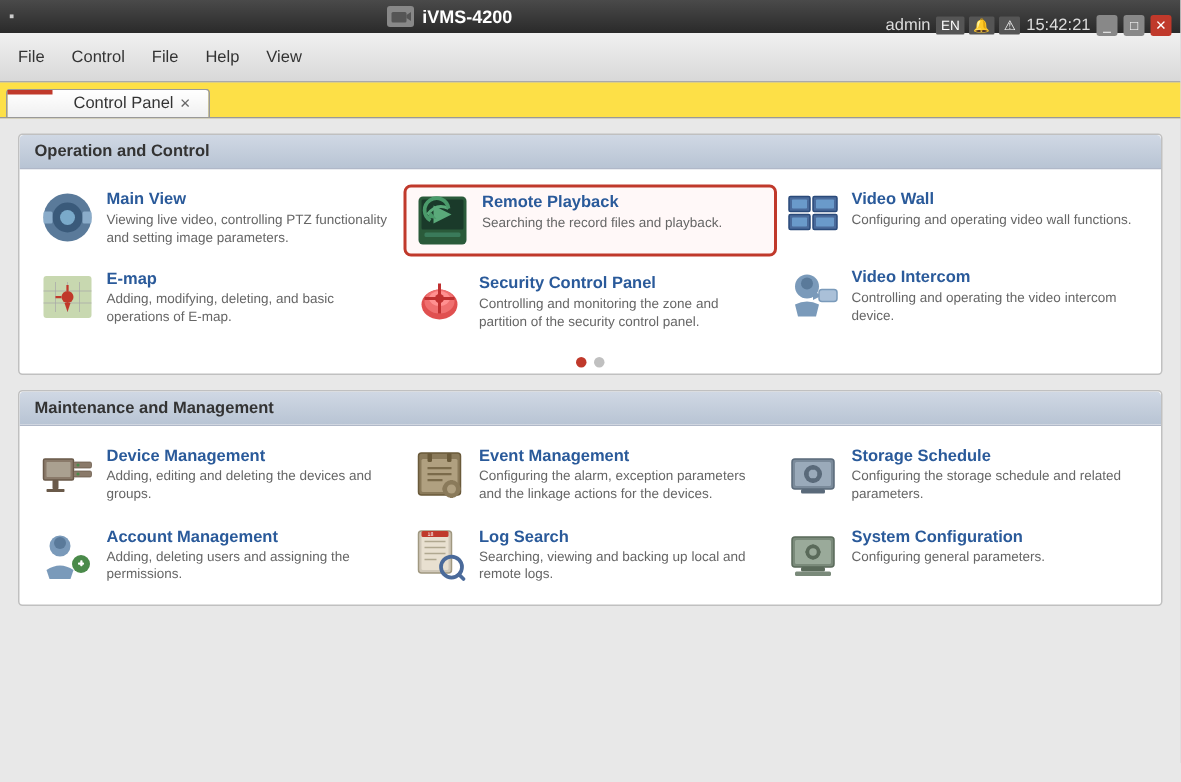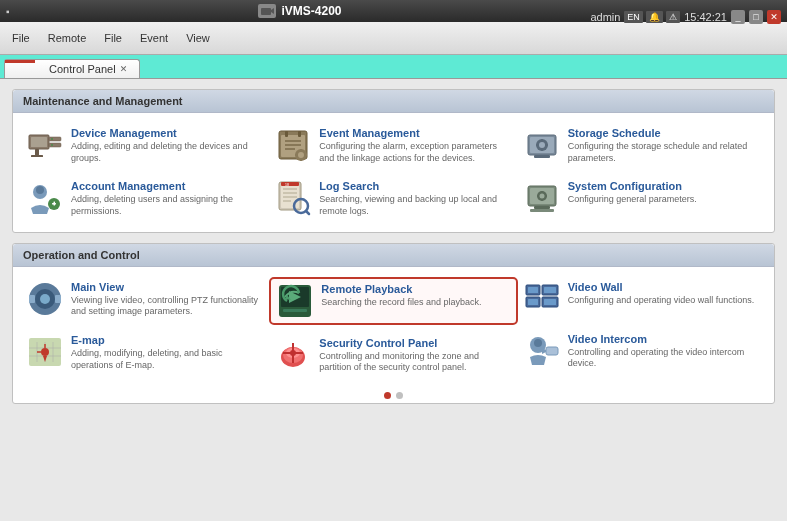--- a/index.html
+++ b/index.html
@@ -80,21 +80,21 @@
     }
     .menu-item {
       padding: 2px 8px;
       font-size: 11px;
       color: #333;
       cursor: pointer;
     }
 
     
     .tab-bar {
-      background: #5eead4;
+      background: #fde047;
       height: 24px;
       display: flex;
       align-items: flex-end;
       padding: 0 4px;
       border-bottom: 1px solid #999;
     }
     .tab {
       background: linear-gradient(to bottom, #e8e8e8, #d0d0d0);
       border: 1px solid #aaa;
       border-bottom: none;
@@ -260,35 +260,164 @@
     </div>
     <span>15:42:21</span>
     <span class="win-btn win-btn-min">_</span>
     <span class="win-btn win-btn-max">□</span>
     <span class="win-btn win-btn-close">✕</span>
   </div>
 </div>
 
 <div class="menu-bar">
   <span class="menu-item">File</span>
-  <span class="menu-item">Remote</span>
+  <span class="menu-item">Control</span>
   <span class="menu-item">File</span>
-  <span class="menu-item">Event</span>
+  <span class="menu-item">Help</span>
   <span class="menu-item">View</span>
 </div>
 
 <div class="tab-bar">
   <div class="tab tab-wrapper active" style="position:relative;">
     <div class="tab-red-bar"></div>
     <span style="margin-left:32px;">Control Panel</span>
     <span class="tab-close">✕</span>
   </div>
 </div>
 
 <div class="main-content">
+
+  <div class="section">
+    <div class="section-header">Operation and Control</div>
+    <div class="section-content">
+
+      <div class="grid-col">
+
+        <div class="grid-item">
+          <div class="item-icon">
+            <svg width="36" height="36" viewBox="0 0 36 36">
+              <circle cx="18" cy="18" r="16" fill="#5a7a9a"></circle>
+              <circle cx="18" cy="18" r="10" fill="#3a5a7a"></circle>
+              <circle cx="18" cy="18" r="5" fill="#7aaaca"></circle>
+              <rect x="2" y="14" width="6" height="8" rx="1" fill="#8aacca"></rect>
+              <rect x="28" y="14" width="6" height="8" rx="1" fill="#8aacca"></rect>
+            </svg>
+          </div>
+          <div class="item-text">
+            <div class="item-title">Main View</div>
+            <div class="item-desc">Viewing live video, controlling PTZ functionality and setting image parameters.</div>
+          </div>
+        </div>
+
+        <div class="grid-item">
+          <div class="item-icon">
+            <svg width="36" height="36" viewBox="0 0 36 36">
+              <rect x="2" y="4" width="32" height="28" rx="2" fill="#c8d8b0"></rect>
+              <path d="M10,8 L10,28" stroke="#aaa" stroke-width="0.5"></path>
+              <path d="M18,8 L18,28" stroke="#aaa" stroke-width="0.5"></path>
+              <path d="M26,8 L26,28" stroke="#aaa" stroke-width="0.5"></path>
+              <path d="M2,14 L34,14" stroke="#aaa" stroke-width="0.5"></path>
+              <path d="M2,22 L34,22" stroke="#aaa" stroke-width="0.5"></path>
+              <circle cx="18" cy="18" r="4" fill="#c0392b"></circle>
+              <path d="M18,10 L18,14" stroke="#c0392b" stroke-width="1.5"></path>
+              <path d="M14,18 L10,18" stroke="#c0392b" stroke-width="1.5"></path>
+              <polygon points="16,22 18,28 20,22" fill="#c0392b"></polygon>
+            </svg>
+          </div>
+          <div class="item-text">
+            <div class="item-title">E-map</div>
+            <div class="item-desc">Adding, modifying, deleting, and basic operations of E-map.</div>
+          </div>
+        </div>
+      </div>
+
+      <div class="grid-col">
+
+        <div class="grid-item highlighted">
+          <div class="item-icon">
+            <svg width="36" height="36" viewBox="0 0 36 36">
+              <rect x="2" y="2" width="32" height="32" rx="3" fill="#2a5a3a"></rect>
+              <rect x="4" y="4" width="28" height="20" rx="1" fill="#1a3a2a"></rect>
+              <rect x="6" y="26" width="24" height="3" rx="1" fill="#3a7a5a"></rect>
+              <polygon points="12,8 12,20 24,14" fill="#5aaa7a"></polygon>
+              <path d="M8,14 Q14,6 22,10" stroke="#5aaa7a" stroke-width="2" fill="none" marker-end="url(#arrow)"></path>
+
+              <path d="M10,18 A8,8 0 1,1 22,10" stroke="#4a9a6a" stroke-width="2.5" fill="none"></path>
+              <polygon points="8,16 10,12 14,17" fill="#4a9a6a"></polygon>
+            </svg>
+          </div>
+          <div class="item-text">
+            <div class="item-title">Remote Playback</div>
+            <div class="item-desc">Searching the record files and playback.</div>
+          </div>
+        </div>
+
+        <div class="grid-item">
+          <div class="item-icon">
+            <svg width="36" height="36" viewBox="0 0 36 36">
+              <ellipse cx="18" cy="20" rx="12" ry="10" fill="#e05050"></ellipse>
+              <ellipse cx="18" cy="18" rx="10" ry="8" fill="#f07070"></ellipse>
+              <ellipse cx="18" cy="16" rx="7" ry="5" fill="#ff9090"></ellipse>
+              <path d="M18,6 L18,26" stroke="#c03030" stroke-width="2"></path>
+              <path d="M8,16 L28,16" stroke="#c03030" stroke-width="2"></path>
+              <circle cx="18" cy="16" r="3" fill="#c03030"></circle>
+            </svg>
+          </div>
+          <div class="item-text">
+            <div class="item-title">Security Control Panel</div>
+            <div class="item-desc">Controlling and monitoring the zone and partition of the security control panel.</div>
+          </div>
+        </div>
+      </div>
+
+      <div class="grid-col">
+
+        <div class="grid-item">
+          <div class="item-icon">
+            <svg width="36" height="36" viewBox="0 0 36 36">
+              <rect x="2" y="4" width="14" height="10" rx="1" fill="#4a6a9a" stroke="#2a4a7a" stroke-width="1"></rect>
+              <rect x="18" y="4" width="16" height="10" rx="1" fill="#4a6a9a" stroke="#2a4a7a" stroke-width="1"></rect>
+              <rect x="2" y="16" width="14" height="10" rx="1" fill="#4a6a9a" stroke="#2a4a7a" stroke-width="1"></rect>
+              <rect x="18" y="16" width="16" height="10" rx="1" fill="#4a6a9a" stroke="#2a4a7a" stroke-width="1"></rect>
+              <rect x="4" y="6" width="10" height="6" rx="0.5" fill="#6a9aca"></rect>
+              <rect x="20" y="6" width="12" height="6" rx="0.5" fill="#6a9aca"></rect>
+              <rect x="4" y="18" width="10" height="6" rx="0.5" fill="#6a9aca"></rect>
+              <rect x="20" y="18" width="12" height="6" rx="0.5" fill="#6a9aca"></rect>
+            </svg>
+          </div>
+          <div class="item-text">
+            <div class="item-title">Video Wall</div>
+            <div class="item-desc">Configuring and operating video wall functions.</div>
+          </div>
+        </div>
+
+        <div class="grid-item">
+          <div class="item-icon">
+            <svg width="36" height="36" viewBox="0 0 36 36">
+              <circle cx="14" cy="12" r="8" fill="#7a9aba"></circle>
+              <circle cx="14" cy="10" r="4" fill="#5a7a9a"></circle>
+              <path d="M6,24 Q14,20 22,24 L20,32 L8,32 Z" fill="#7a9aba"></path>
+              <rect x="22" y="14" width="12" height="8" rx="2" fill="#aac0d8" stroke="#7a9aba" stroke-width="1"></rect>
+              <polygon points="22,17 18,15 18,21 22,19" fill="#7a9aba"></polygon>
+            </svg>
+          </div>
+          <div class="item-text">
+            <div class="item-title">Video Intercom</div>
+            <div class="item-desc">Controlling and operating the video intercom device.</div>
+          </div>
+        </div>
+      </div>
+
+    </div>
+
+    <div class="pagination">
+      <div class="dot active"></div>
+      <div class="dot inactive"></div>
+    </div>
+  </div>
 
   <div class="section">
     <div class="section-header">Maintenance and Management</div>
     <div class="section-content">
 
       <div class="grid-col">
 
         <div class="grid-item">
           <div class="item-icon">
             <svg width="36" height="36" viewBox="0 0 36 36">
@@ -415,142 +544,13 @@
           <div class="item-text">
             <div class="item-title">System Configuration</div>
             <div class="item-desc">Configuring general parameters.</div>
           </div>
         </div>
       </div>
 
     </div>
   </div>
 
-  <div class="section">
-    <div class="section-header">Operation and Control</div>
-    <div class="section-content">
-
-      <div class="grid-col">
-
-        <div class="grid-item">
-          <div class="item-icon">
-            <svg width="36" height="36" viewBox="0 0 36 36">
-              <circle cx="18" cy="18" r="16" fill="#5a7a9a"></circle>
-              <circle cx="18" cy="18" r="10" fill="#3a5a7a"></circle>
-              <circle cx="18" cy="18" r="5" fill="#7aaaca"></circle>
-              <rect x="2" y="14" width="6" height="8" rx="1" fill="#8aacca"></rect>
-              <rect x="28" y="14" width="6" height="8" rx="1" fill="#8aacca"></rect>
-            </svg>
-          </div>
-          <div class="item-text">
-            <div class="item-title">Main View</div>
-            <div class="item-desc">Viewing live video, controlling PTZ functionality and setting image parameters.</div>
-          </div>
-        </div>
-
-        <div class="grid-item">
-          <div class="item-icon">
-            <svg width="36" height="36" viewBox="0 0 36 36">
-              <rect x="2" y="4" width="32" height="28" rx="2" fill="#c8d8b0"></rect>
-              <path d="M10,8 L10,28" stroke="#aaa" stroke-width="0.5"></path>
-              <path d="M18,8 L18,28" stroke="#aaa" stroke-width="0.5"></path>
-              <path d="M26,8 L26,28" stroke="#aaa" stroke-width="0.5"></path>
-              <path d="M2,14 L34,14" stroke="#aaa" stroke-width="0.5"></path>
-              <path d="M2,22 L34,22" stroke="#aaa" stroke-width="0.5"></path>
-              <circle cx="18" cy="18" r="4" fill="#c0392b"></circle>
-              <path d="M18,10 L18,14" stroke="#c0392b" stroke-width="1.5"></path>
-              <path d="M14,18 L10,18" stroke="#c0392b" stroke-width="1.5"></path>
-              <polygon points="16,22 18,28 20,22" fill="#c0392b"></polygon>
-            </svg>
-          </div>
-          <div class="item-text">
-            <div class="item-title">E-map</div>
-            <div class="item-desc">Adding, modifying, deleting, and basic operations of E-map.</div>
-          </div>
-        </div>
-      </div>
-
-      <div class="grid-col">
-
-        <div class="grid-item highlighted">
-          <div class="item-icon">
-            <svg width="36" height="36" viewBox="0 0 36 36">
-              <rect x="2" y="2" width="32" height="32" rx="3" fill="#2a5a3a"></rect>
-              <rect x="4" y="4" width="28" height="20" rx="1" fill="#1a3a2a"></rect>
-              <rect x="6" y="26" width="24" height="3" rx="1" fill="#3a7a5a"></rect>
-              <polygon points="12,8 12,20 24,14" fill="#5aaa7a"></polygon>
-              <path d="M8,14 Q14,6 22,10" stroke="#5aaa7a" stroke-width="2" fill="none" marker-end="url(#arrow)"></path>
-
-              <path d="M10,18 A8,8 0 1,1 22,10" stroke="#4a9a6a" stroke-width="2.5" fill="none"></path>
-              <polygon points="8,16 10,12 14,17" fill="#4a9a6a"></polygon>
-            </svg>
-          </div>
-          <div class="item-text">
-            <div class="item-title">Remote Playback</div>
-            <div class="item-desc">Searching the record files and playback.</div>
-          </div>
-        </div>
-
-        <div class="grid-item">
-          <div class="item-icon">
-            <svg width="36" height="36" viewBox="0 0 36 36">
-              <ellipse cx="18" cy="20" rx="12" ry="10" fill="#e05050"></ellipse>
-              <ellipse cx="18" cy="18" rx="10" ry="8" fill="#f07070"></ellipse>
-              <ellipse cx="18" cy="16" rx="7" ry="5" fill="#ff9090"></ellipse>
-              <path d="M18,6 L18,26" stroke="#c03030" stroke-width="2"></path>
-              <path d="M8,16 L28,16" stroke="#c03030" stroke-width="2"></path>
-              <circle cx="18" cy="16" r="3" fill="#c03030"></circle>
-            </svg>
-          </div>
-          <div class="item-text">
-            <div class="item-title">Security Control Panel</div>
-            <div class="item-desc">Controlling and monitoring the zone and partition of the security control panel.</div>
-          </div>
-        </div>
-      </div>
-
-      <div class="grid-col">
-
-        <div class="grid-item">
-          <div class="item-icon">
-            <svg width="36" height="36" viewBox="0 0 36 36">
-              <rect x="2" y="4" width="14" height="10" rx="1" fill="#4a6a9a" stroke="#2a4a7a" stroke-width="1"></rect>
-              <rect x="18" y="4" width="16" height="10" rx="1" fill="#4a6a9a" stroke="#2a4a7a" stroke-width="1"></rect>
-              <rect x="2" y="16" width="14" height="10" rx="1" fill="#4a6a9a" stroke="#2a4a7a" stroke-width="1"></rect>
-              <rect x="18" y="16" width="16" height="10" rx="1" fill="#4a6a9a" stroke="#2a4a7a" stroke-width="1"></rect>
-              <rect x="4" y="6" width="10" height="6" rx="0.5" fill="#6a9aca"></rect>
-              <rect x="20" y="6" width="12" height="6" rx="0.5" fill="#6a9aca"></rect>
-              <rect x="4" y="18" width="10" height="6" rx="0.5" fill="#6a9aca"></rect>
-              <rect x="20" y="18" width="12" height="6" rx="0.5" fill="#6a9aca"></rect>
-            </svg>
-          </div>
-          <div class="item-text">
-            <div class="item-title">Video Wall</div>
-            <div class="item-desc">Configuring and operating video wall functions.</div>
-          </div>
-        </div>
-
-        <div class="grid-item">
-          <div class="item-icon">
-            <svg width="36" height="36" viewBox="0 0 36 36">
-              <circle cx="14" cy="12" r="8" fill="#7a9aba"></circle>
-              <circle cx="14" cy="10" r="4" fill="#5a7a9a"></circle>
-              <path d="M6,24 Q14,20 22,24 L20,32 L8,32 Z" fill="#7a9aba"></path>
-              <rect x="22" y="14" width="12" height="8" rx="2" fill="#aac0d8" stroke="#7a9aba" stroke-width="1"></rect>
-              <polygon points="22,17 18,15 18,21 22,19" fill="#7a9aba"></polygon>
-            </svg>
-          </div>
-          <div class="item-text">
-            <div class="item-title">Video Intercom</div>
-            <div class="item-desc">Controlling and operating the video intercom device.</div>
-          </div>
-        </div>
-      </div>
-
-    </div>
-
-    <div class="pagination">
-      <div class="dot active"></div>
-      <div class="dot inactive"></div>
-    </div>
-  </div>
-
 </div>
 
 </body></html>

